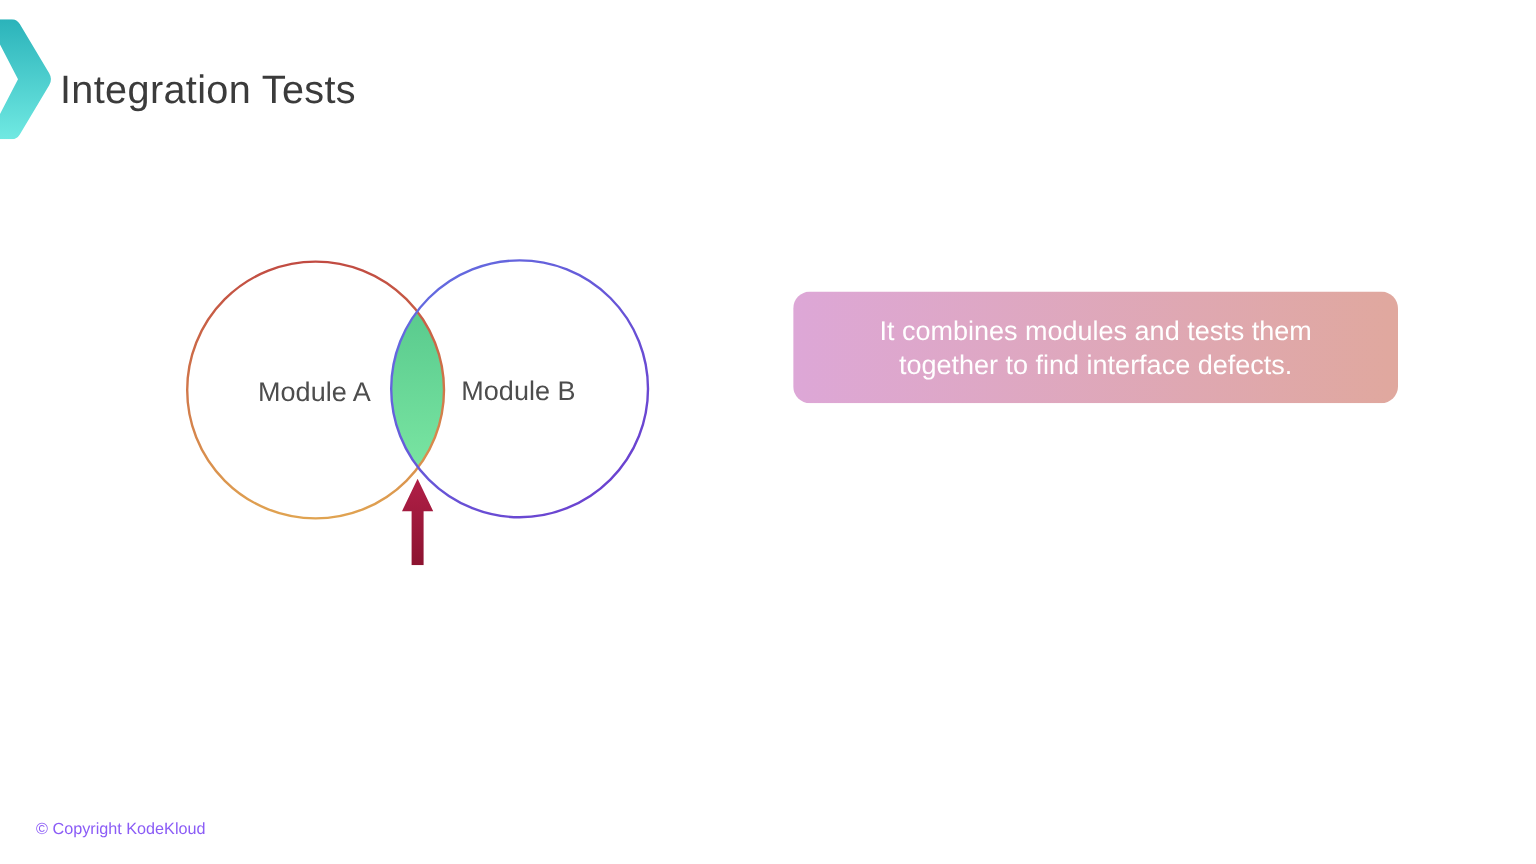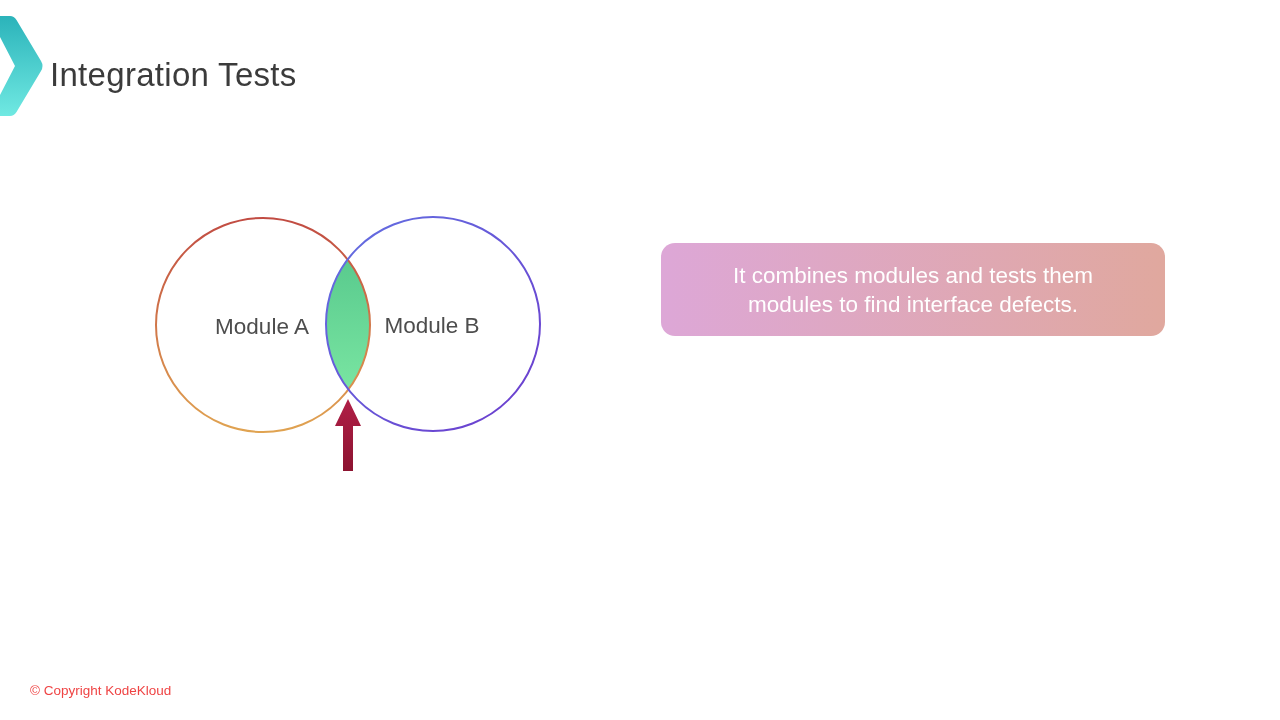--- a/index.html
+++ b/index.html
@@ -38,21 +38,21 @@
   .callout-bg { position:absolute; inset:0; width:100%; height:100%; }
   .callout-text {
     position:absolute; inset:0;
     display:flex; flex-direction:column; align-items:center; justify-content:center;
     font-size:22.5px; line-height:29px; text-align:left;
   }
 
   
   .footer {
     position:absolute; left:30px; top:683px;
-    font-size:13.5px; color:#ef4444;
+    font-size:13.5px; color:#8b5cf6;
   }
 </style>
 </head>
 <body>
 
 <div class="slide">
 
   <svg class="logo" viewBox="0 0 44 100" aria-hidden="true">
     <defs>
       <linearGradient id="gLogo" x1="0" y1="0" x2="0" y2="1">
@@ -111,19 +111,19 @@
       <defs>
         <linearGradient id="gCallout" x1="0" y1="0" x2="1" y2="0">
           <stop offset="0" stop-color="#dda7d7"></stop>
           <stop offset="1" stop-color="#e0a89e"></stop>
         </linearGradient>
       </defs>
       <rect x="0" y="0" width="504" height="93" rx="14" fill="url(#gCallout)"></rect>
     </svg>
     <div class="callout-text" style="color: rgb(255, 255, 255);">
       <div>It combines modules and tests them</div>
-      <div>modules to find interface defects.</div>
+      <div>together to find interface defects.</div>
     </div>
   </div>
 
   <div class="footer">© Copyright KodeKloud</div>
 
 </div>
 
 </body></html>

